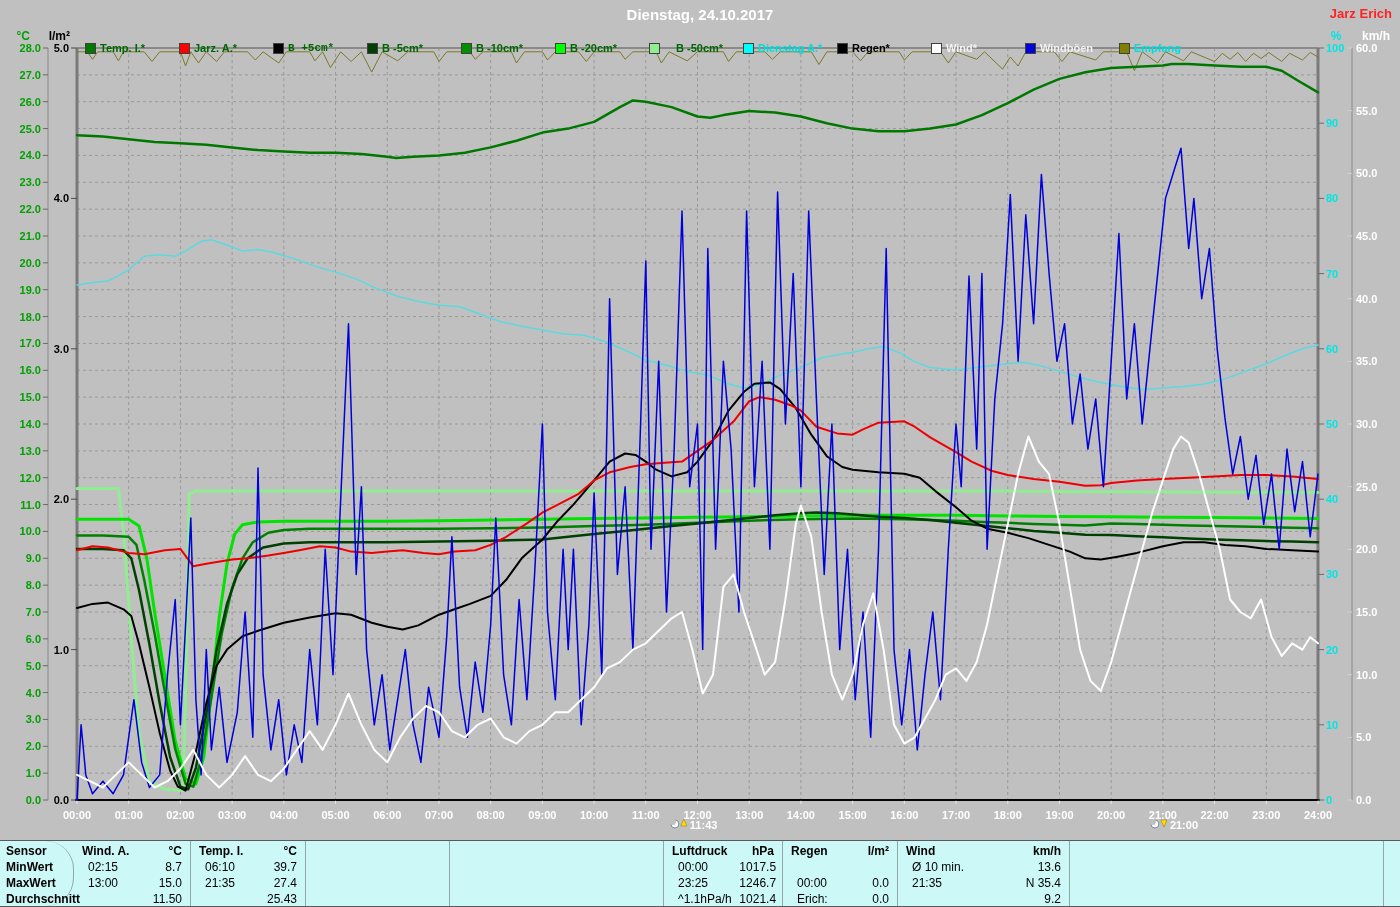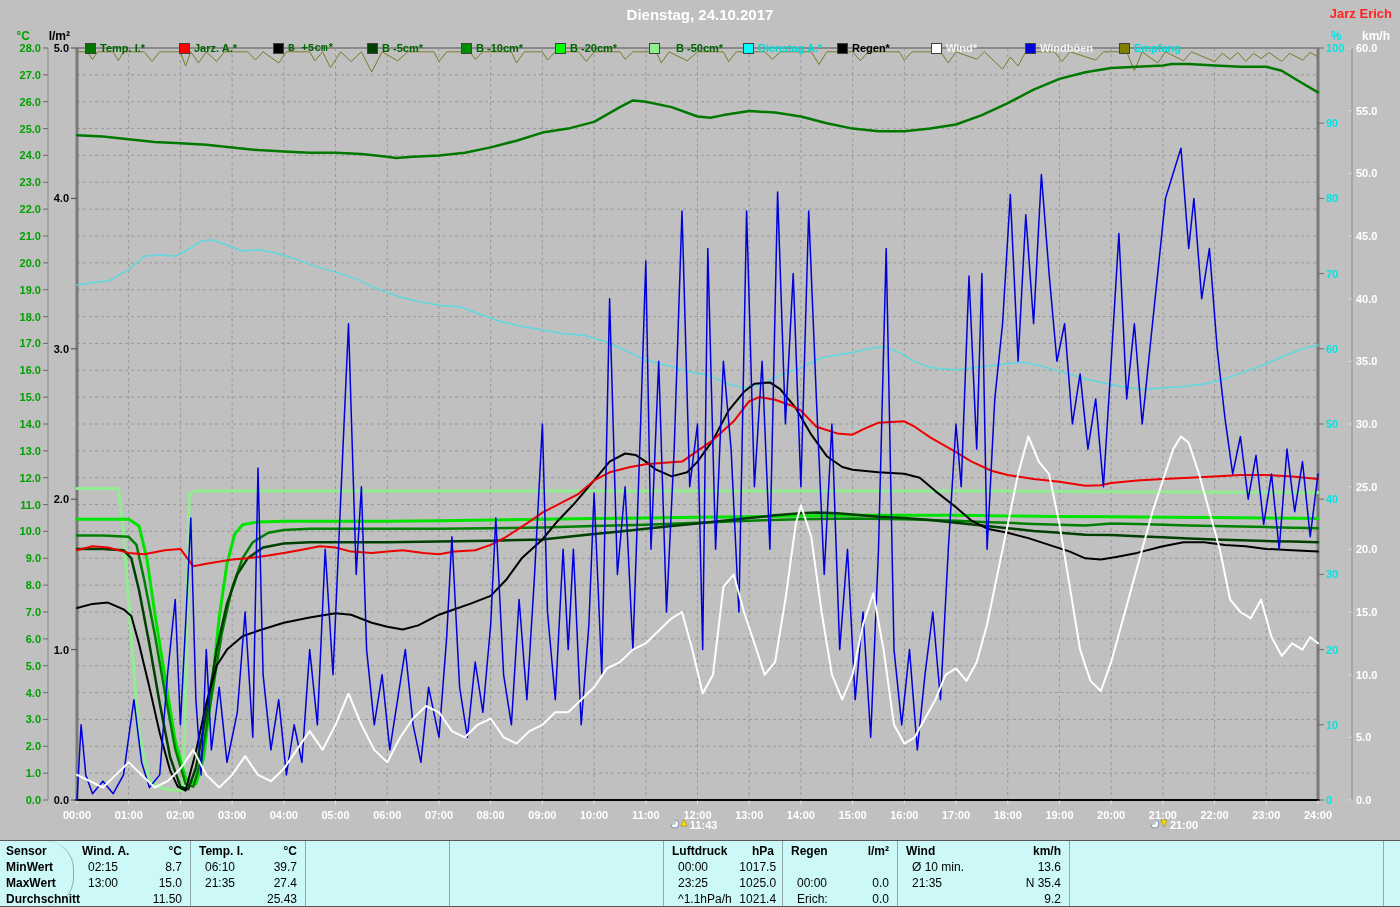--- a/index.html
+++ b/index.html
@@ -419,21 +419,21 @@
         <div class="trow thead">
           <span class="tcell-l" style="padding-left: 8px;">Luftdruck</span>
           <span class="tcell-r">hPa</span>
         </div>
         <div class="trow">
           <span class="tcell-l">00:00</span>
           <span class="tcell-r">1017.5</span>
         </div>
         <div class="trow">
           <span class="tcell-l">23:25</span>
-          <span class="tcell-r">1025.0</span>
+          <span class="tcell-r">1246.7</span>
         </div>
         <div class="trow">
           <span class="tcell-l">^1.1hPa/h</span>
           <span class="tcell-r">1021.4</span>
         </div>
       </div>
       <div class="tcol" style="width: 115px;">
         <div class="trow thead">
           <span class="tcell-l" style="padding-left: 8px;">Regen</span>
           <span class="tcell-r">l/m²</span>

